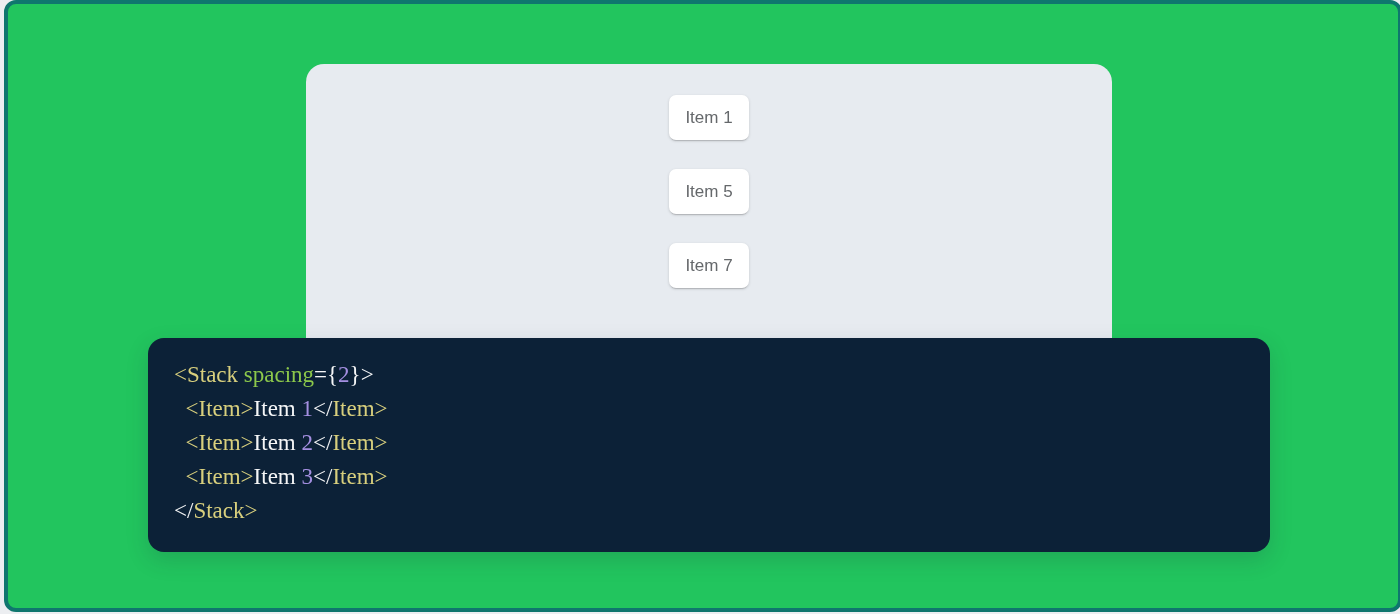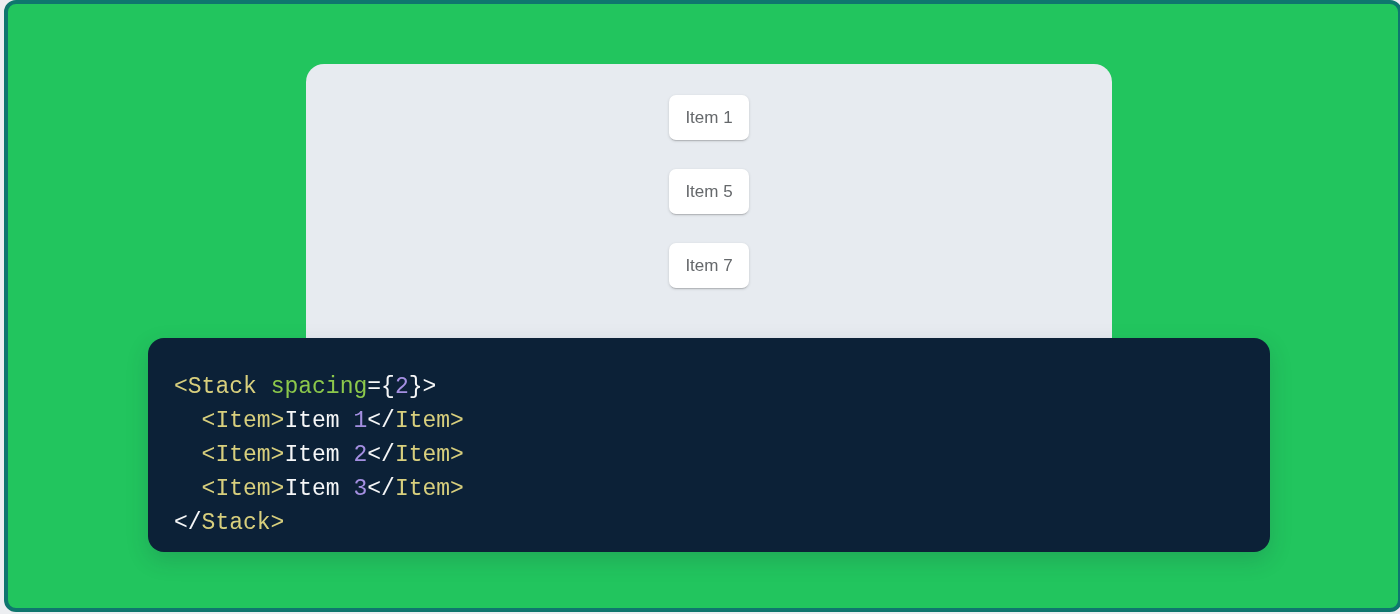--- a/index.html
+++ b/index.html
@@ -55,22 +55,22 @@
     top: 334px;
     width: 1122px;
     height: 214px;
     background: #0C2137;
     border-radius: 16px;
     box-sizing: border-box;
     box-shadow: 0 8px 22px rgba(30, 42, 60, 0.18);
   }
   .code-content {
     margin: 0;
-    padding: 32px 30px 24px 26px;
-    font-family: Liberation Mono, monospace;
+    padding: 20px 30px 24px 26px;
+    font-family: Liberation Serif, serif;
     font-size: 23px;
     line-height: 34px;
     color: #F5F6F7;
     white-space: pre;
   }
   .code-line { height: 34px; }
 </style>
 </head>
 <body>
 

